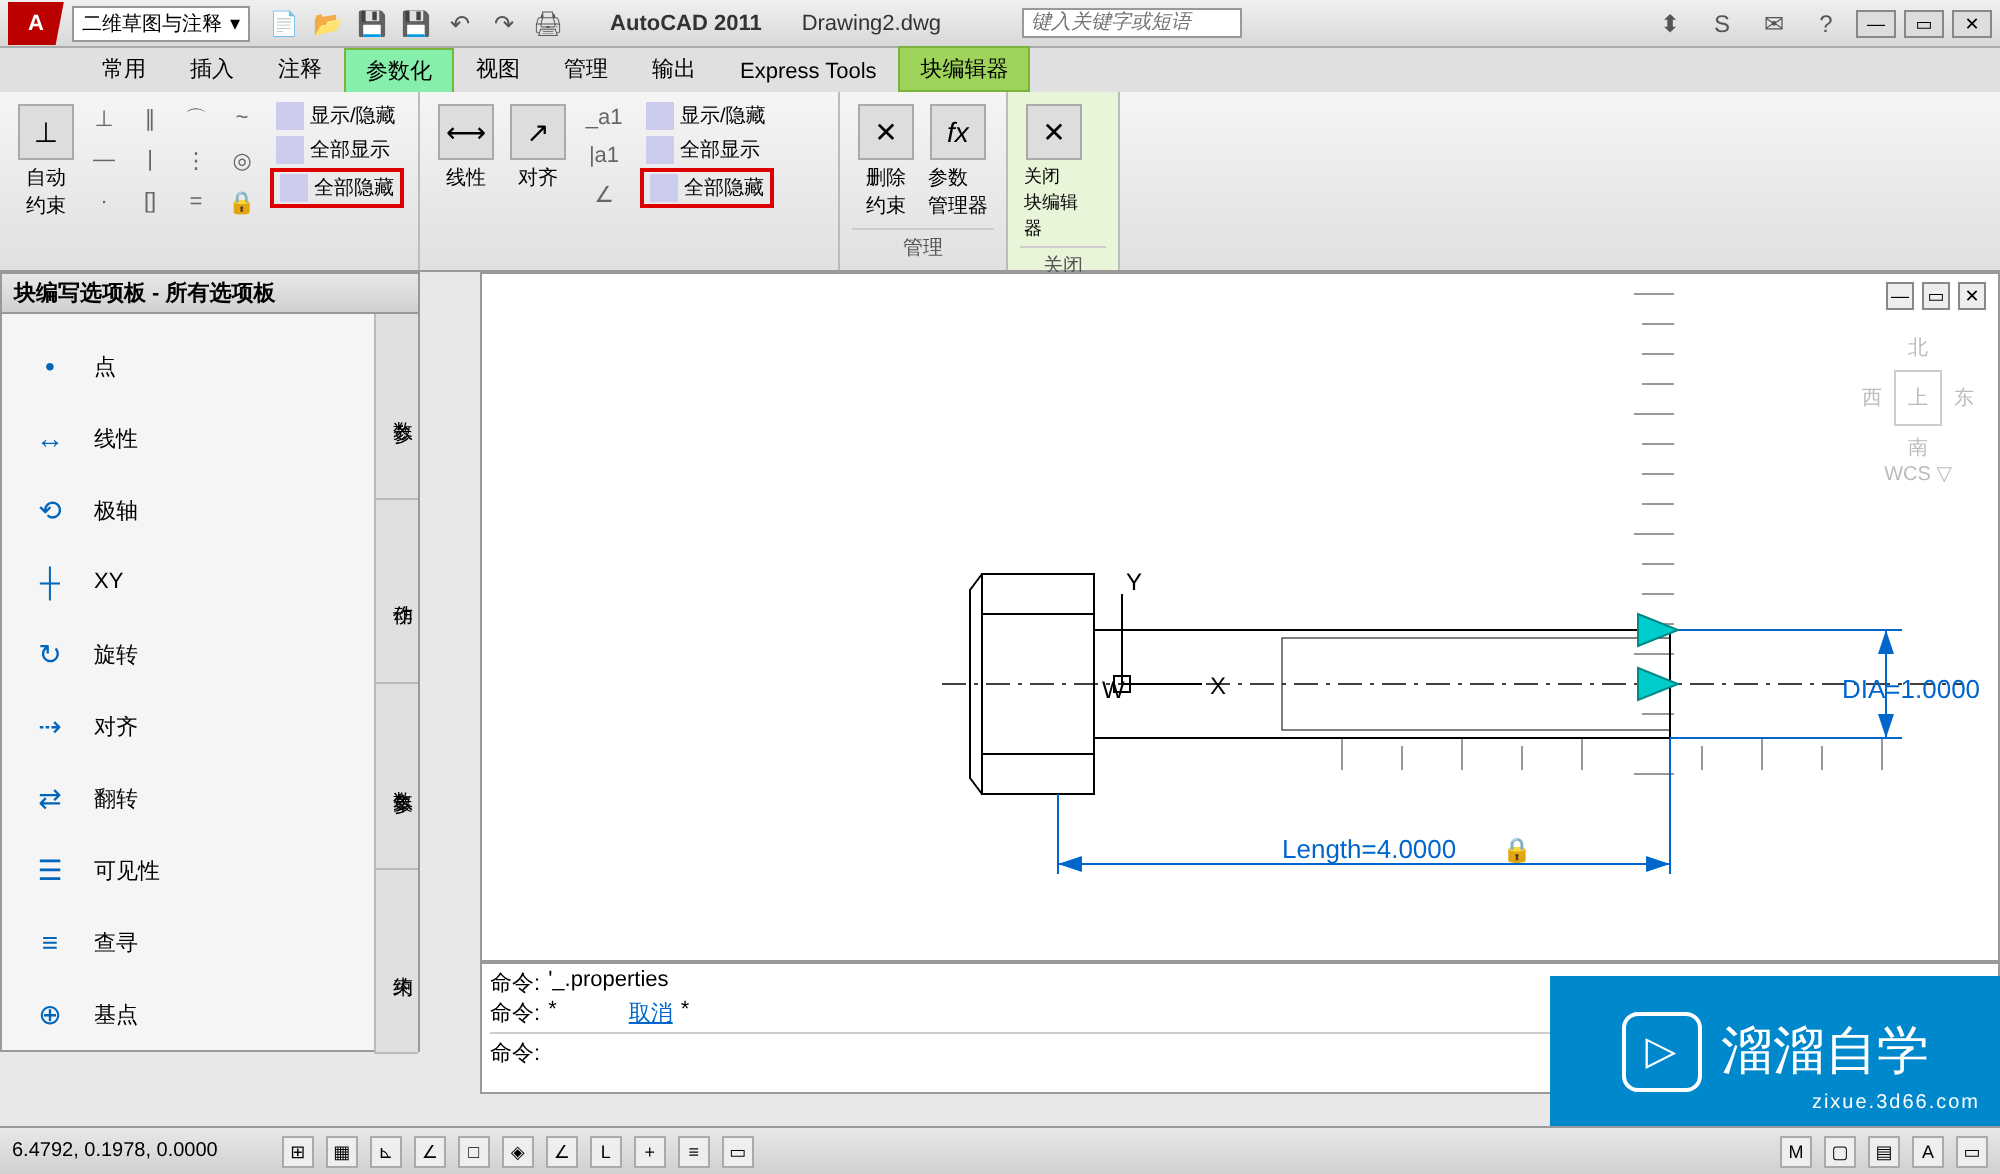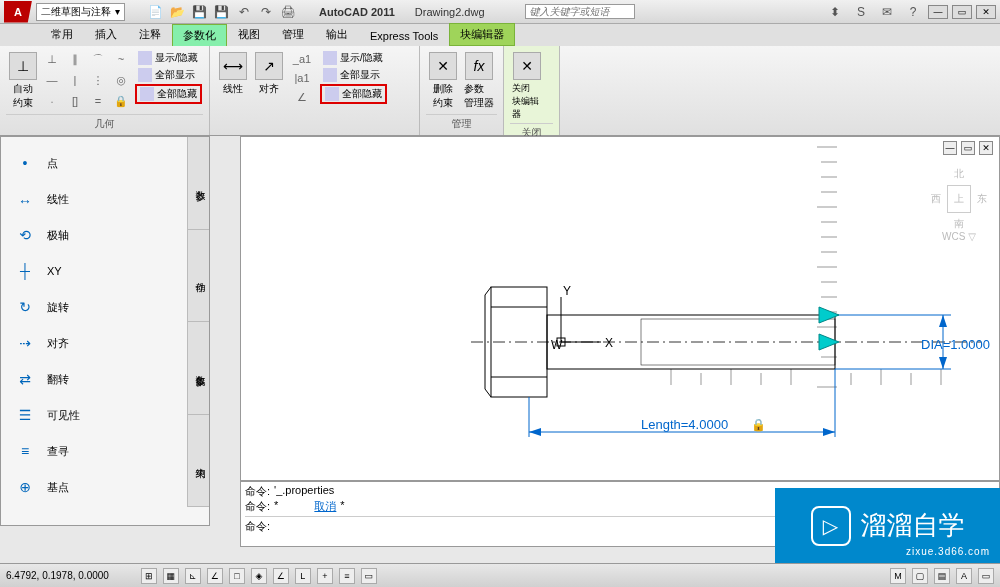--- a/index.html
+++ b/index.html
@@ -1,21 +1,21 @@
 <!DOCTYPE html>
 <html><head>
   <meta charset="utf-8">
   <style>
     * { margin: 0; padding: 0; box-sizing: border-box; font-family: "Microsoft YaHei", SimSun, sans-serif; }
     body { background: #e8e8e8; overflow: hidden; width: 1000px; height: 587px; position: relative; }
     
     
     .titlebar { height: 24px; background: linear-gradient(#f0f0f0, #d8d8d8); display: flex; align-items: center; font-size: 11px; border-bottom: 1px solid #aaa; }
     .app-logo { width: 28px; height: 22px; margin: 0 4px; background: #b00; clip-path: polygon(0 0, 100% 0, 85% 100%, 0 100%); display: flex; align-items: center; justify-content: center; color: #fff; font-weight: bold; }
-    .workspace-dd { background: #fff; border: 1px solid #999; padding: 1px 4px; margin-right: 20px; font-size: 10px; display: flex; align-items: center; gap: 4px; }
+    .workspace-dd { background: #fff; border: 1px solid #999; padding: 1px 4px; margin-right: 6px; font-size: 10px; display: flex; align-items: center; gap: 4px; }
     .qat-icon { width: 16px; height: 16px; margin: 0 3px; display: inline-flex; align-items: center; justify-content: center; font-size: 12px; color: #555; cursor: pointer; }
     .title-text { margin-left: 20px; color: #333; font-weight: bold; }
     .filename { margin-left: 20px; color: #333; }
     .search-box { margin-left: 40px; background: #fff; border: 1px solid #999; padding: 1px 4px; font-size: 10px; color: #888; width: 110px; font-style: italic; }
     .title-right { margin-left: auto; display: flex; align-items: center; gap: 4px; margin-right: 4px; }
     .win-btn { width: 20px; height: 14px; background: #ddd; border: 1px solid #888; font-size: 9px; display: flex; align-items: center; justify-content: center; cursor: pointer; }
     
     
     .menu-tabs { height: 22px; background: #e0e0e0; display: flex; align-items: flex-end; font-size: 11px; padding-left: 40px; }
     .menu-tab { padding: 3px 10px; cursor: pointer; border: 1px solid transparent; margin-top: 20px; }
@@ -147,21 +147,20 @@
         <div class="sub-item">
             <span class="sub-icon"></span>
             <span>全部显示</span>
           </div>
         <div class="sub-item highlight">
             <span class="sub-icon"></span>
             <span>全部隐藏</span>
           </div>
       </div>
     </div>
-    <div class="panel-title">几何</div>
   </div>
 
   <div class="ribbon-panel" style="width:210px">
     <div class="panel-content">
       <div class="big-btn">
         <div class="big-btn-icon">⟷</div>
         <span>线性</span>
       </div>
       <div class="big-btn">
         <div class="big-btn-icon">↗</div>
@@ -211,20 +210,21 @@
         <div class="big-btn-icon">✕</div>
         <span style="white-space:pre-line;font-size:9px">关闭
 块编辑器</span>
       </div>
     </div>
     <div class="panel-title">关闭</div>
   </div>
 </div>
 
 <div class="palette">
+  <div class="palette-title">块编写选项板 - 所有选项板</div>
   <div class="palette-body">
     <div class="palette-list">
       <div class="palette-item">
           <span class="palette-icon">•</span>
           <span>点</span>
         </div>
       <div class="palette-item">
           <span class="palette-icon">↔</span>
           <span>线性</span>
         </div>

